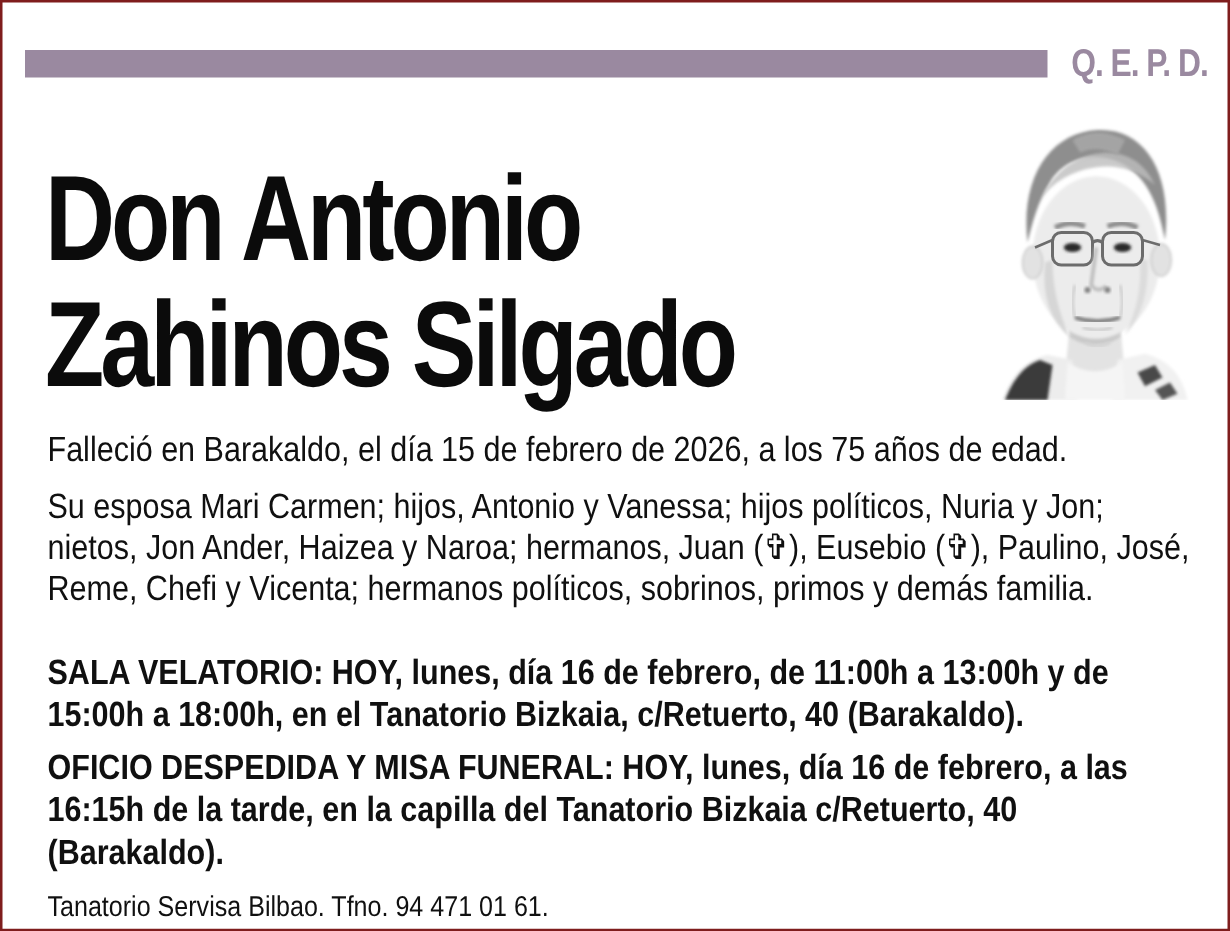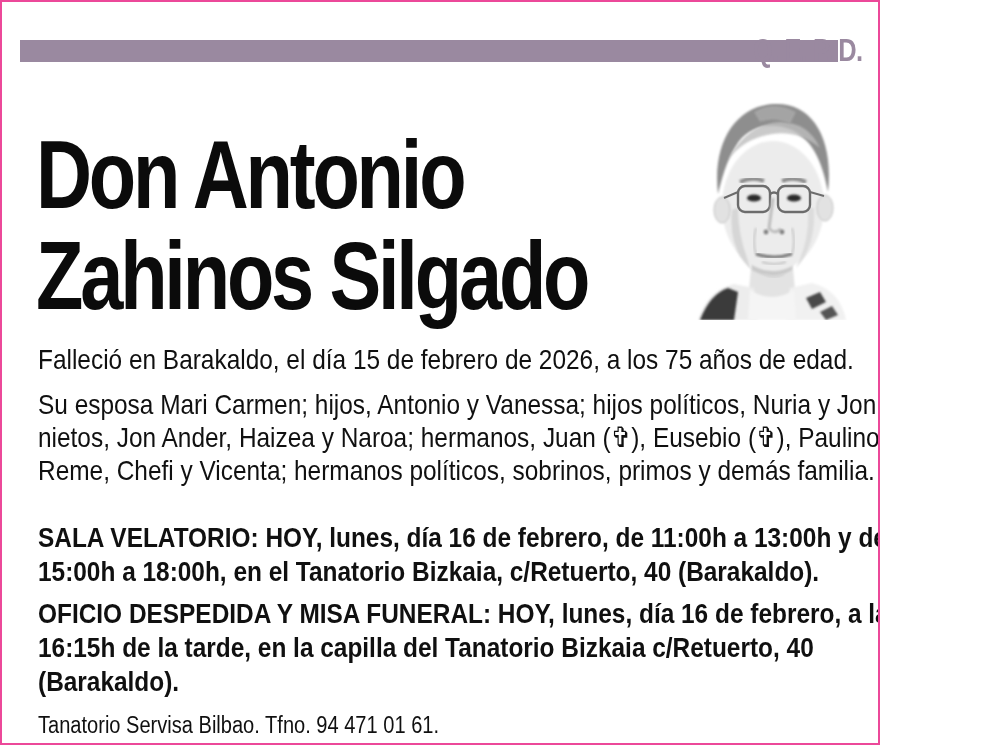--- a/index.html
+++ b/index.html
@@ -1,22 +1,22 @@
 <!DOCTYPE html>
 <html style="--accent: #9a89a0; --ink: #101010;"><head>
 <meta charset="utf-8">
 <style>
   :root { --accent:#9a89a0; --ink:#101010; }
   * { margin:0; padding:0; box-sizing:border-box; }
   html,body { background:#ffffff; }
   body { font-family:"Liberation Sans", sans-serif; color:var(--ink); }
 
   .page {
-    position:relative; width:880px; height:745px;
-    background:#ffffff; border:2px solid #ec4899;
+    position:relative; width:984px; height:745px;
+    background:#ffffff; border:2px solid #7f1d1d;
     overflow:hidden;
   }
 
   
   .accent-bar {
     position:absolute; left:18px; top:38px; height:22px; width:818px;
     background:var(--accent);
   }
   .qepd {
     position:absolute; right:16px; top:31px;

